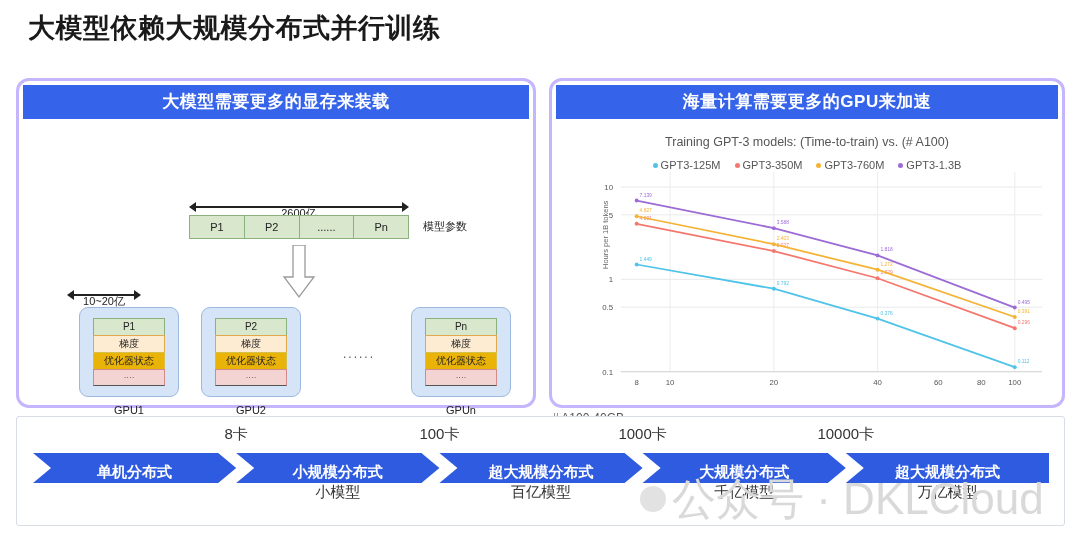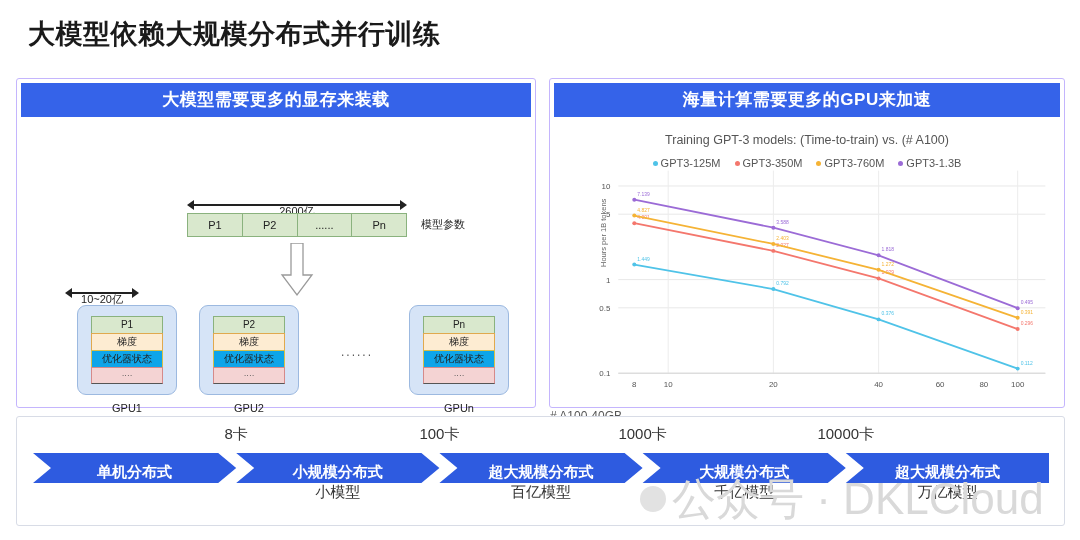--- a/index.html
+++ b/index.html
@@ -6,30 +6,30 @@
   html, body {
     width: 1080px; height: 540px;
     background: #ffffff;
     font-family: "Liberation Sans", "DejaVu Sans", sans-serif;
     overflow: hidden;
   }
   #slide { position: relative; width: 1080px; height: 540px; background:#fff; }
 
   
   .page-title {
-    position: absolute; left: 28px; top: 16px;
+    position: absolute; left: 28px; top: 10px;
     font-size: 27px; font-weight: bold; color: #1a1a1a;
     letter-spacing: 0.5px;
   }
 
   
   .panel {
     position: absolute;
-    border: 1px solid #c4b5fd;
-    border-radius: 3px;
+    border: 3px solid #c4b5fd;
+    border-radius: 13px;
     background: #ffffff;
   }
   #panel-left  { left: 16px;  top: 78px; width: 520px; height: 330px; }
   #panel-right { left: 549px; top: 78px; width: 516px; height: 330px; }
   .panel-header {
     height: 34px; line-height: 34px;
     background: #3563E9;
     color: #ffffff;
     font-size: 17px; font-weight: bold;
     text-align: center;
@@ -87,21 +87,21 @@
   }
   .gpu-stack { width: 72px; }
   .gpu-stack .row {
     height: 17px; line-height: 16px;
     font-size: 10px; color: #222; text-align: center;
     border: 1px solid; border-bottom: none;
   }
   .gpu-stack .row:last-child { border-bottom: 1px solid; }
   .row.r-green { background:#d9e8cd; border-color:#8ab27e; }
   .row.r-orange{ background:#fdecd2; border-color:#e0a94e; }
-  .row.r-yellow{ background:#0ea5e9; border-color:#d4c04a; }
+  .row.r-yellow{ background:#eab308; border-color:#d4c04a; }
   .row.r-pink  { background:#f4d3d3; border-color:#d58a8a; font-size:8px; color:#555; }
   .gpu-caption {
     position: absolute; width: 100px; text-align: center;
     font-size: 11px; color: #222;
   }
   #gpu1 { left: 60px;  top: 188px; }
   #gpu2 { left: 182px; top: 188px; }
   #gpun { left: 392px; top: 188px; }
   #cap1 { left: 60px;  top: 285px; }
   #cap2 { left: 182px; top: 285px; }

